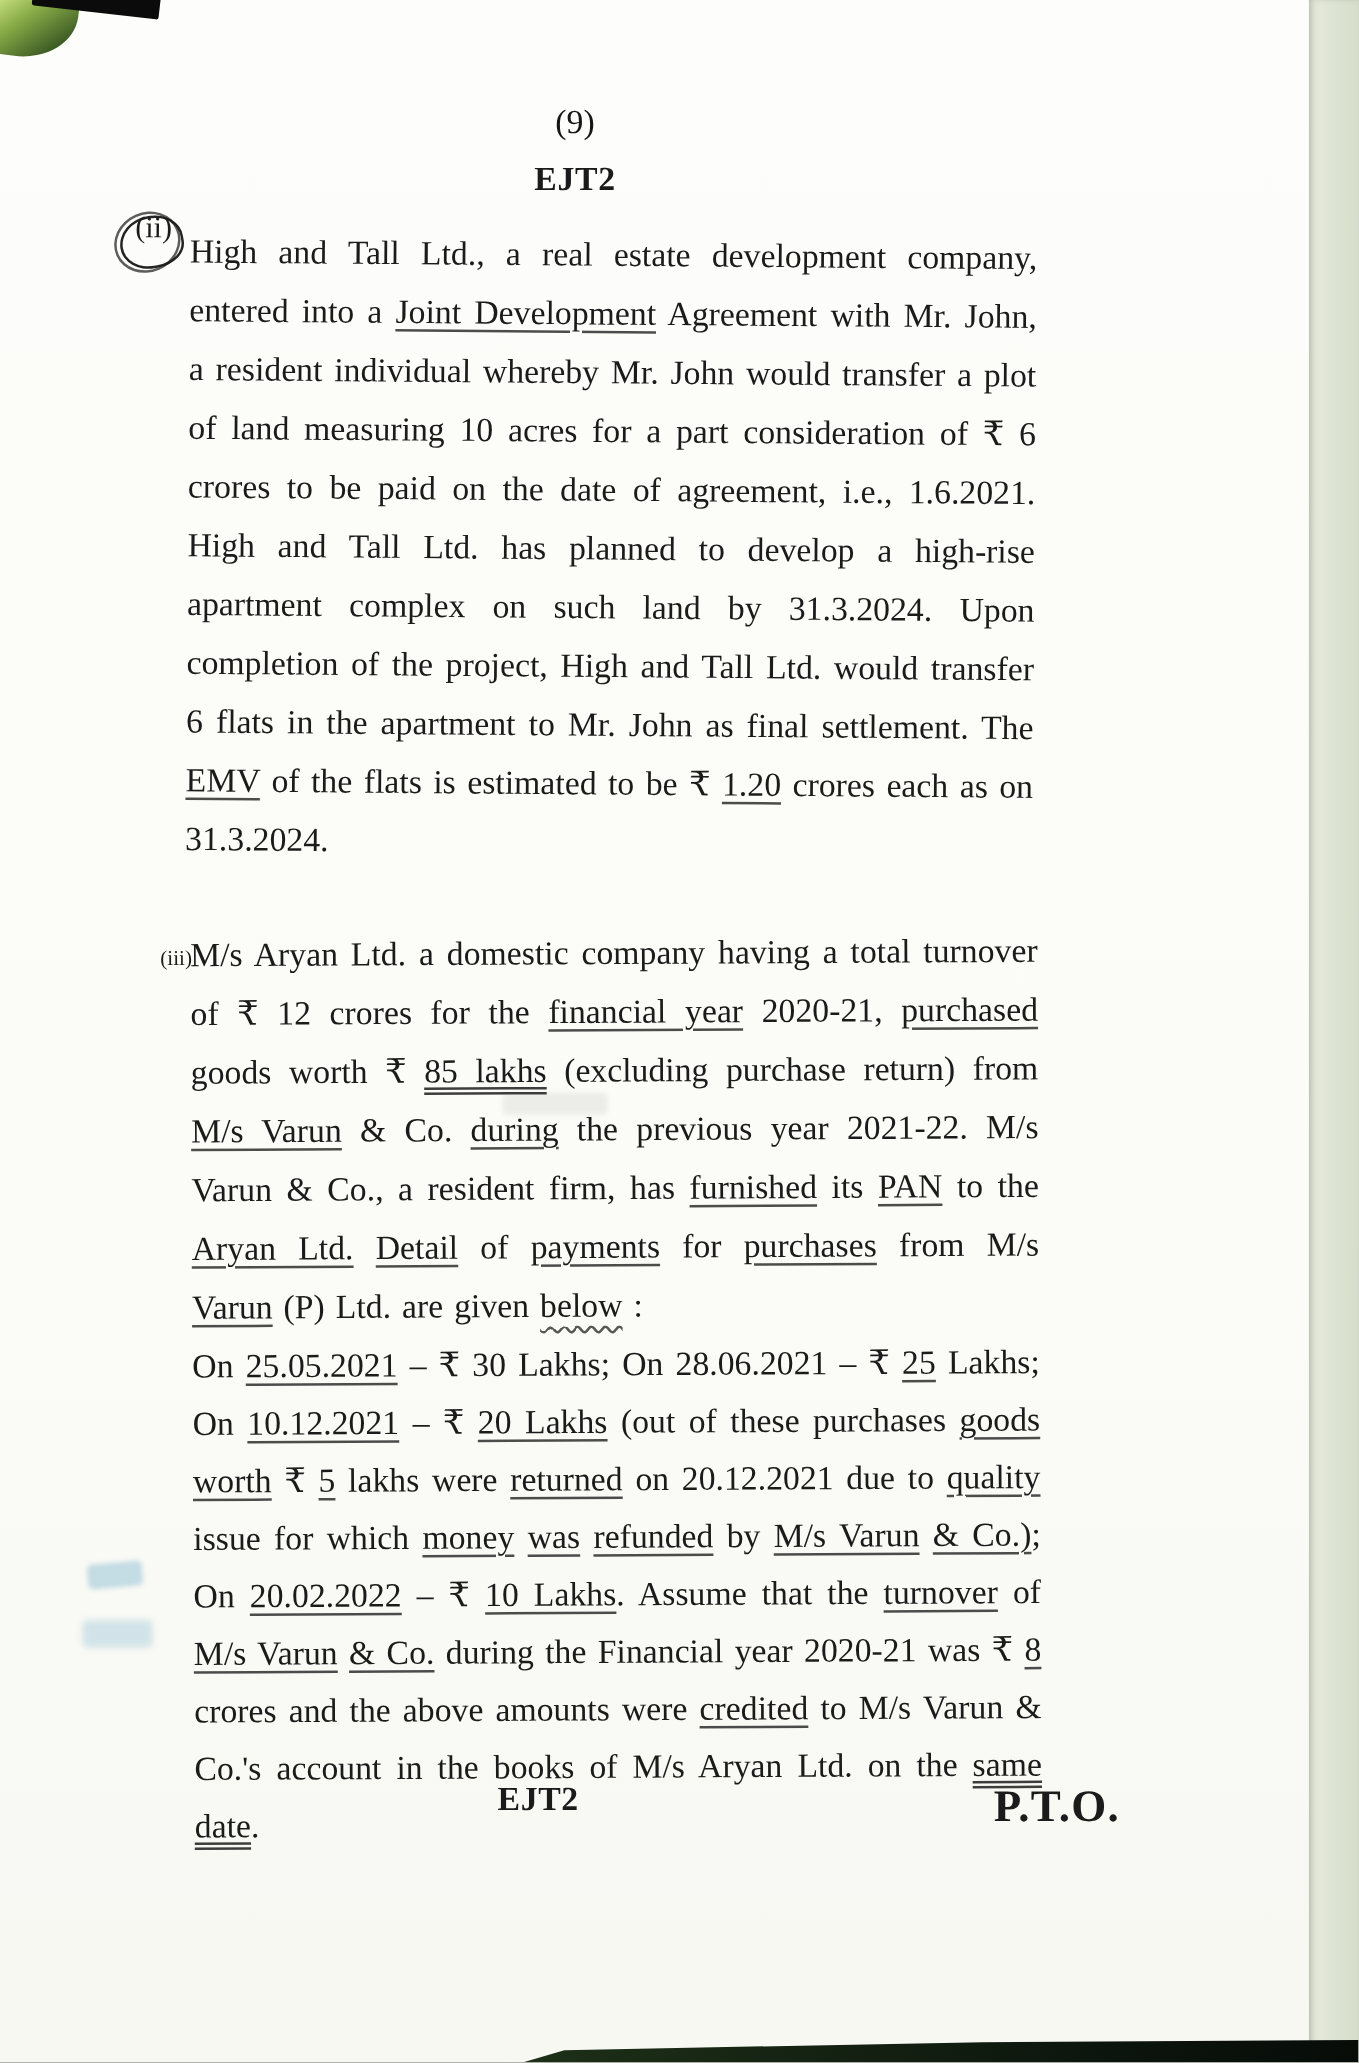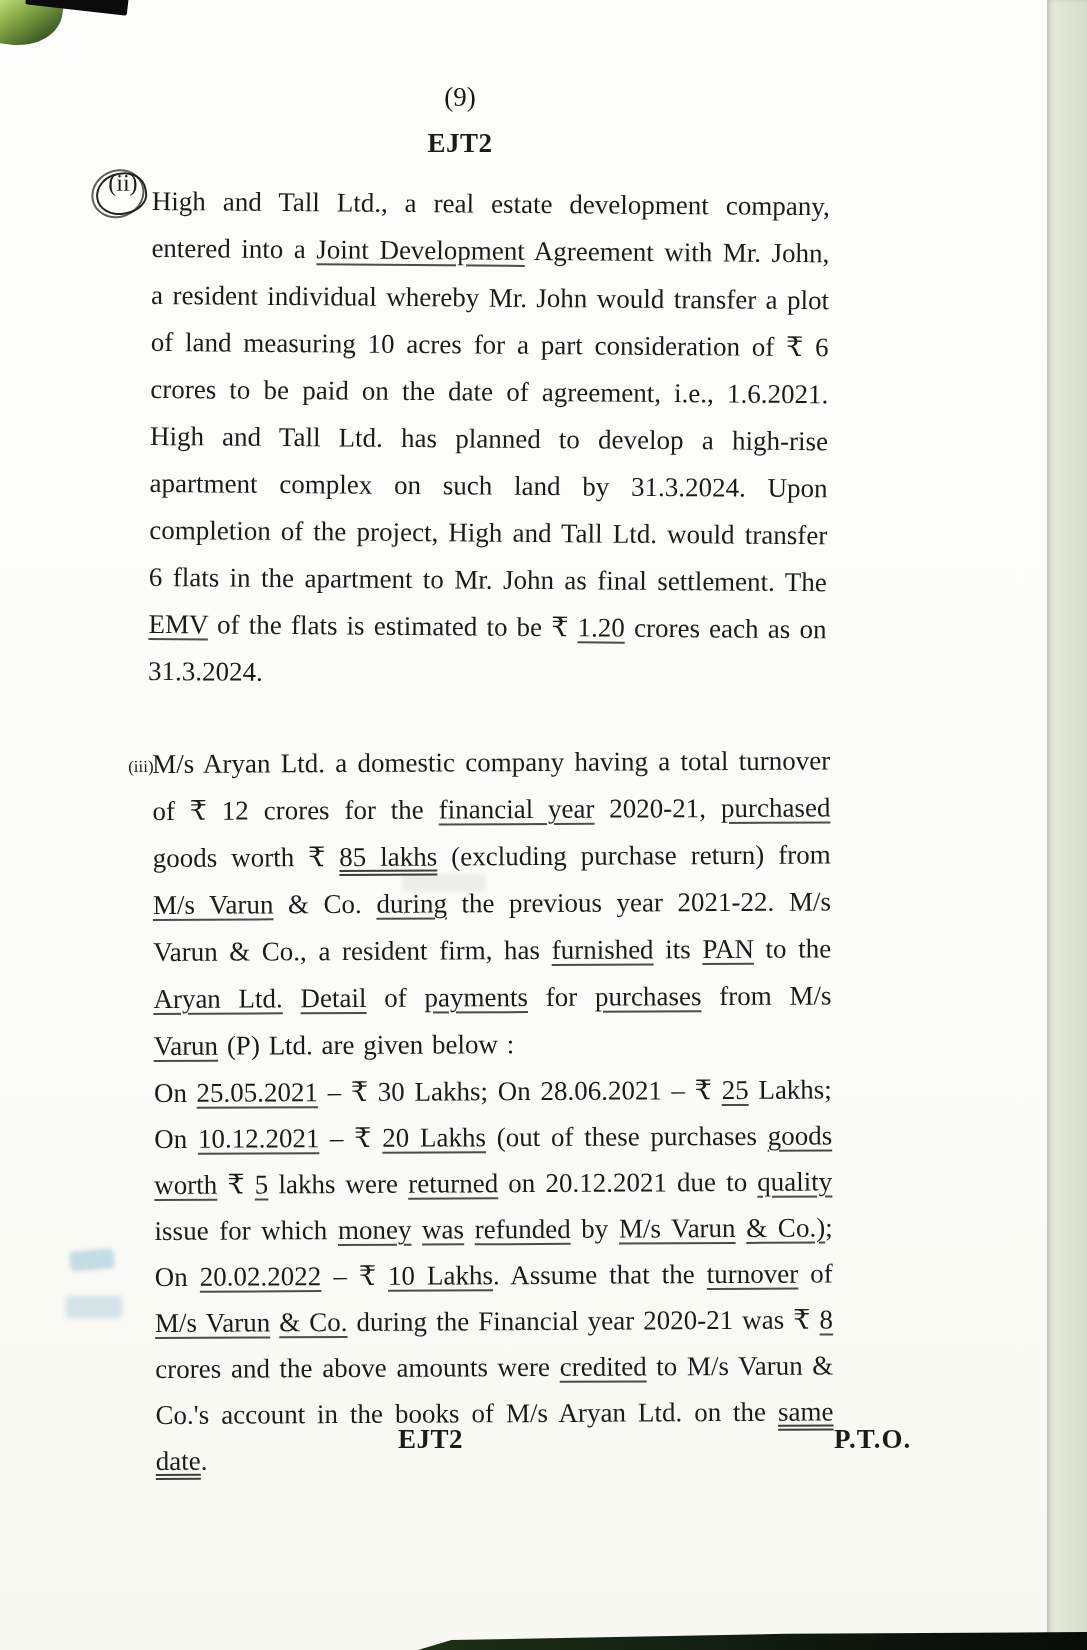--- a/index.html
+++ b/index.html
@@ -89,32 +89,32 @@
   }
   .marker-circle .marker-text { position: relative; z-index: 2; font-size: 24px; }
 
   .q3 .marker-plain { position: absolute; left: -52px; top: 16px; font-size: 17px; margin-left: 28px; }
 
   
   .m-u  { text-decoration: underline; text-decoration-thickness: 2px;
           text-underline-offset: 5px; text-decoration-color: rgba(45,45,45,0.85); }
   .m-u2 { text-decoration: underline; text-decoration-style: double;
           text-underline-offset: 4px; text-decoration-color: rgba(40,40,40,0.9); }
-  .m-w  { text-decoration-style: wavy;
+  .m-w  { text-decoration: underline; text-decoration-style: wavy;
           text-decoration-thickness: 1.5px; text-underline-offset: 7px;
           text-decoration-color: rgba(45,45,45,0.8); }
 
   
   .footer-code {
     position: absolute; left: 398px; top: 1424px;
     font-size: 27px; font-weight: bold; letter-spacing: 0.5px;
   }
   .footer-pto {
-    position: absolute; left: 834px; top: 1424px;
-    font-size: 27px; font-weight: bold; letter-spacing: 1px;
+    position: absolute; left: 795px; top: 1424px;
+    font-size: 36px; font-weight: bold; letter-spacing: 1px;
   }
 </style>
 </head>
 <body>
 
 <div class="page">
 
   <div class="scan-corner-green"></div>
   <div class="scan-corner-black"></div>
   <div class="scan-right-strip"></div>

